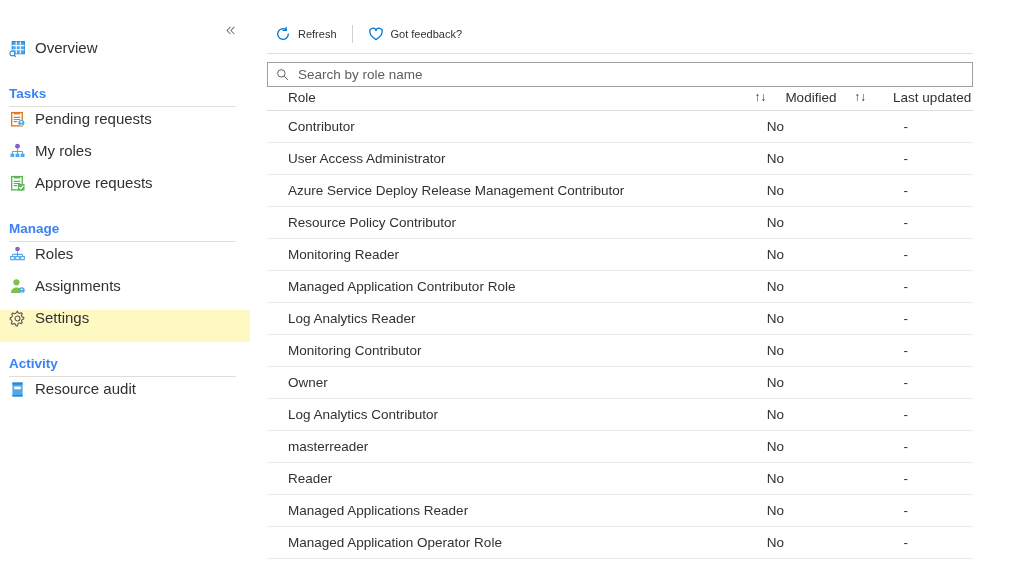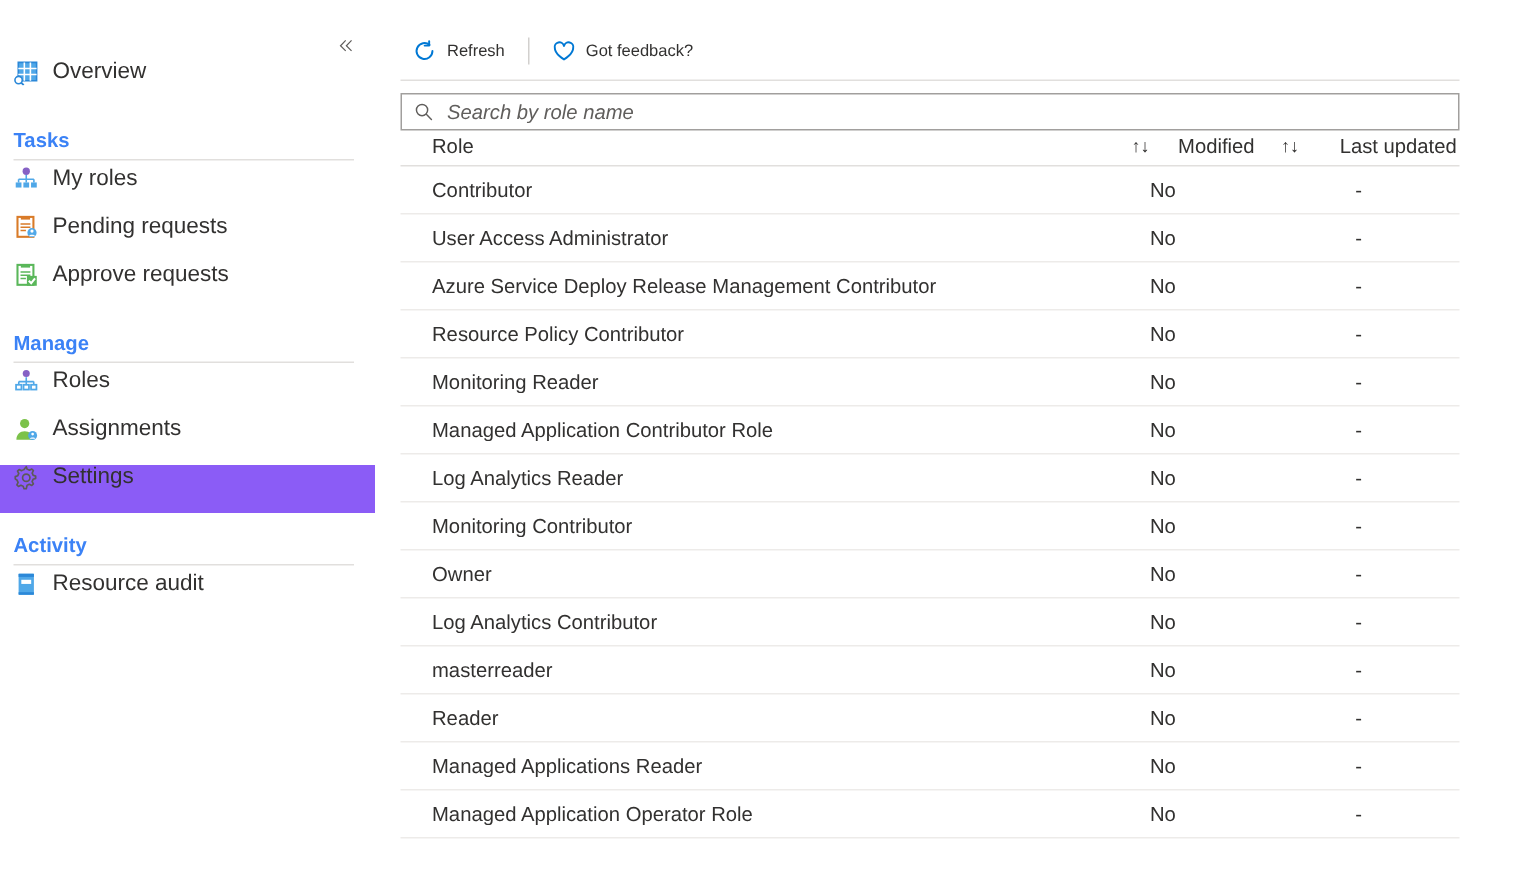--- a/index.html
+++ b/index.html
@@ -37,21 +37,21 @@
     line-height: 1;
   }
   .nav {
     position: absolute; left: 0; top: 40px; width: 250px;
   }
   .nav-item {
     display: flex; align-items: flex-start; height: 32px;
     padding-left: 9px; cursor: pointer; font-size: 15px;
     color: #323130; white-space: nowrap;
   }
-  .nav-item.selected { background: #8b5cf6; }
+  .nav-item.selected { background: #fef9c3; }
   .nav-ico {
     width: 17px; height: 17px; margin-right: 9px;
     flex: 0 0 17px; display: block;
   }
   .nav-label { line-height: 1; padding-bottom: 1px; }
 
   .nav-group {
     font-size: 13.5px; font-weight: bold; color: #3b82f6;
     padding: 14px 0 5px 9px;
   }
@@ -83,21 +83,21 @@
 
   .searchbox {
     position: absolute; left: 7px; top: 62px; width: 706px; height: 25px;
     border: 1px solid #a19f9d; background: #fff;
     display: flex; align-items: center; padding: 0 8px;
   }
   .search-ico { width: 13px; height: 13px; flex: 0 0 13px; margin-right: 7px; display:block; }
   .search-input {
     border: 0; outline: none; flex: 1; font-size: 13.5px;
     font-family: "Liberation Sans", sans-serif; color: #ec4899;
-    background: transparent; height: 100%; font-style: italic;
+    background: transparent; height: 100%;
   }
   .search-input::placeholder { color: #605e5c; opacity: 1; }
 
   
   .tbl { position: absolute; left: 7px; top: 84px; width: 713px; }
   .tbl-row { display: flex; align-items: center; height: 31px; }
   .tbl-head { height: 26px; font-size: 13.5px; color: #323130; }
   .tbl-head .cell { font-weight: normal; }
   .tbl-head-rule { height: 1px; background: #e1dfdd; width: 706px; }
   .tbl-row-rule { height: 1px; background: #edebe9; width: 706px; }
@@ -141,42 +141,42 @@
         </span>
         <span class="nav-label">Overview</span>
       </div>
 
       <div class="nav-group">Tasks</div>
       <div class="nav-rule"></div>
 
       <div class="nav-item">
         <span class="nav-ico">
           <svg width="17" height="17" viewBox="0 0 16 16" aria-hidden="true">
-            <circle cx="8" cy="3" r="2.3" fill="#8661c5"></circle>
-            <path d="M8 5.4v2.6M3.2 8h9.6M3.2 8v2M8 8v2M12.8 8v2" stroke="#50a8e8" stroke-width="1" fill="none"></path>
-            <rect x="1.4" y="10" width="3.6" height="3.2" fill="#50a8e8"></rect>
-            <rect x="6.2" y="10" width="3.6" height="3.2" fill="#50a8e8"></rect>
-            <rect x="11" y="10" width="3.6" height="3.2" fill="#50a8e8"></rect>
-          </svg>
-        </span>
-        <span class="nav-label">My roles</span>
-      </div>
-
-      <div class="nav-item">
-        <span class="nav-ico">
-          <svg width="17" height="17" viewBox="0 0 16 16" aria-hidden="true">
             <rect x="2.5" y="1.5" width="10" height="12.5" fill="#ffffff" stroke="#d97b28" stroke-width="1.3"></rect>
             <rect x="4.6" y="1" width="5.8" height="2.2" fill="#d97b28"></rect>
             <path d="M4.4 6h6.2M4.4 8h6.2M4.4 10h3.4" stroke="#d97b28" stroke-width="1"></path>
             <circle cx="11.6" cy="11.4" r="2.9" fill="#50a8e8"></circle>
             <circle cx="11.6" cy="10.4" r="1" fill="#fff"></circle>
             <path d="M9.7 13.6c.4-1.1 3.4-1.1 3.8 0z" fill="#fff"></path>
           </svg>
         </span>
         <span class="nav-label">Pending requests</span>
+      </div>
+
+      <div class="nav-item">
+        <span class="nav-ico">
+          <svg width="17" height="17" viewBox="0 0 16 16" aria-hidden="true">
+            <circle cx="8" cy="3" r="2.3" fill="#8661c5"></circle>
+            <path d="M8 5.4v2.6M3.2 8h9.6M3.2 8v2M8 8v2M12.8 8v2" stroke="#50a8e8" stroke-width="1" fill="none"></path>
+            <rect x="1.4" y="10" width="3.6" height="3.2" fill="#50a8e8"></rect>
+            <rect x="6.2" y="10" width="3.6" height="3.2" fill="#50a8e8"></rect>
+            <rect x="11" y="10" width="3.6" height="3.2" fill="#50a8e8"></rect>
+          </svg>
+        </span>
+        <span class="nav-label">My roles</span>
       </div>
 
       <div class="nav-item">
         <span class="nav-ico">
           <svg width="17" height="17" viewBox="0 0 16 16" aria-hidden="true">
             <rect x="2.5" y="1.5" width="10" height="12.5" fill="#ffffff" stroke="#5ab75a" stroke-width="1.3"></rect>
             <rect x="4.6" y="1" width="5.8" height="2.2" fill="#5ab75a"></rect>
             <path d="M4.4 6h6.2M4.4 8h6.2M4.4 10h3.4" stroke="#5ab75a" stroke-width="1"></path>
             <rect x="8.4" y="8.4" width="6.2" height="6.2" fill="#5ab75a"></rect>
             <path d="M9.6 11.4l1.5 1.6 2.4-3" stroke="#fff" stroke-width="1.3" fill="none"></path>

